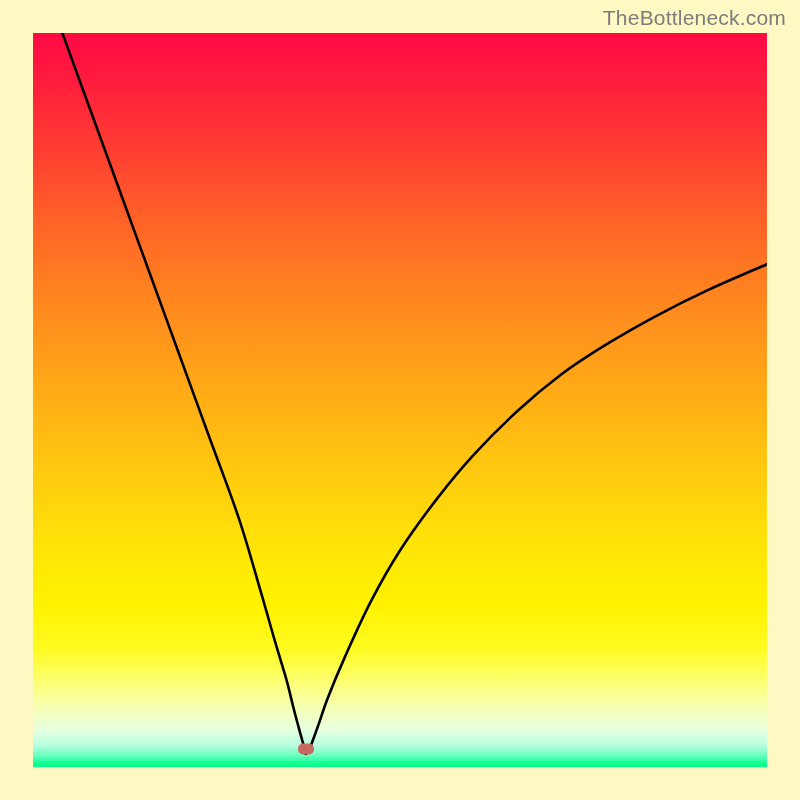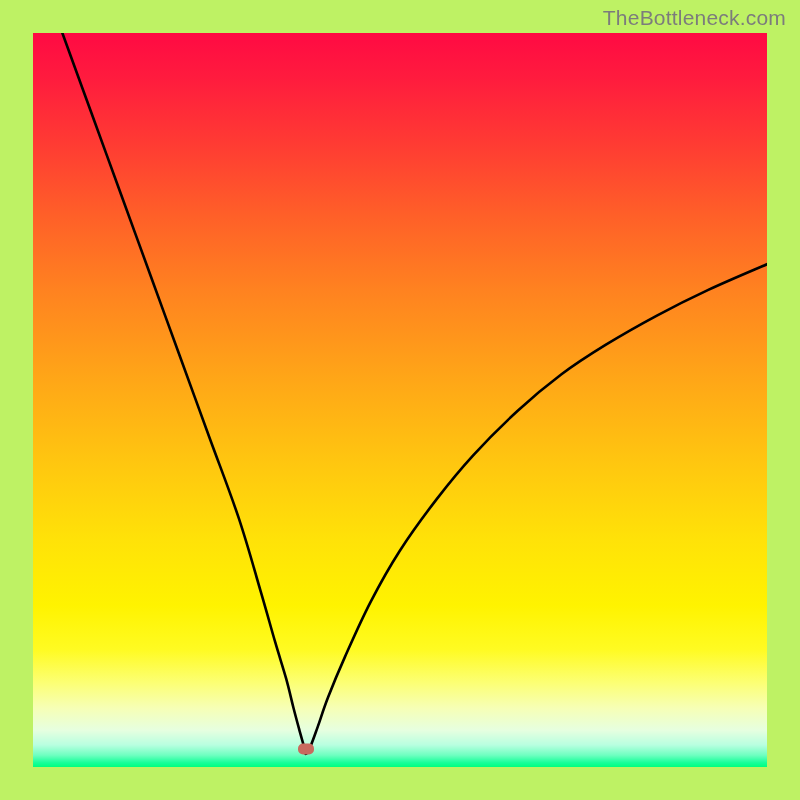--- a/index.html
+++ b/index.html
@@ -8,21 +8,21 @@
     width: 800px;
     height: 800px;
     overflow: hidden;
     font-family: Arial, Helvetica, sans-serif;
     background: #000;
   }
   .frame {
     position: relative;
     width: 800px;
     height: 800px;
-    background: #bef264;
+    background: #fef9c3;
   }
   .plot-area {
     position: absolute;
     left: 33px;
     top: 33px;
     width: 734px;
     height: 734px;
     overflow: hidden;
   }
   .gradient-bg {

